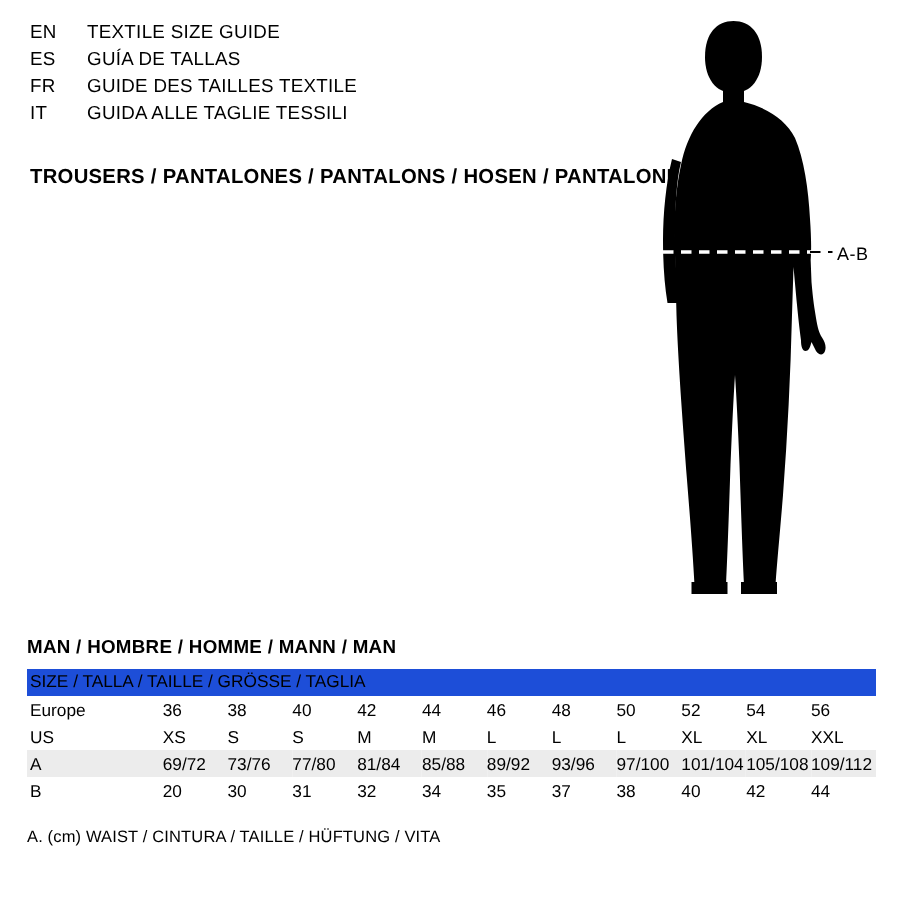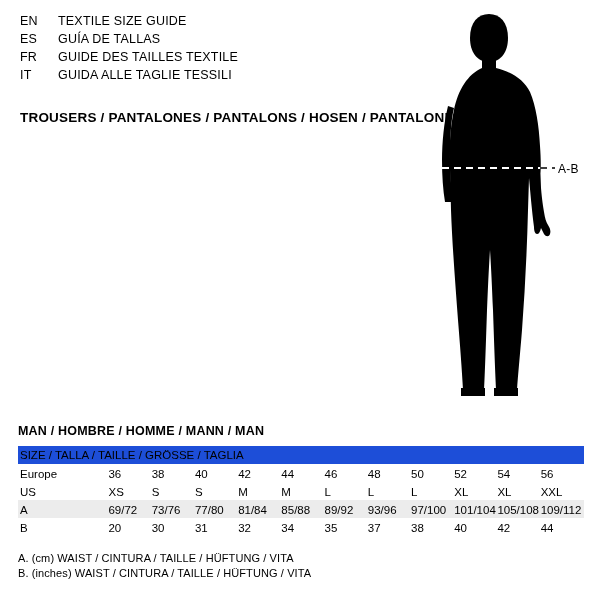--- a/index.html
+++ b/index.html
@@ -116,21 +116,21 @@
 
   
   .footnotes {
     position: absolute;
     left: 18px;
     top: 551px;
     font-size: 11px;
     line-height: 15px;
     letter-spacing: 0.1px;
   }
-  .footnote-line { white-space: nowrap; }
+  .footnote-line { white-space: nowrap; text-align: center; }
 </style>
 </head>
 <body>
 
 <div class="page">
 
   <div class="lang-block">
     <div class="lang-row">
       <span class="lang-code">EN</span>
       <span class="lang-text">TEXTILE SIZE GUIDE</span>
@@ -263,16 +263,15 @@
           <td class="val">40</td>
           <td class="val">42</td>
           <td class="val">44</td>
         </tr>
       </tbody>
     </table>
   </div>
 
   <div class="footnotes">
     <div class="footnote-line">A. (cm) WAIST / CINTURA / TAILLE / HÜFTUNG / VITA</div>
-    <div class="footnote-line">B. (inches) WAIST / CINTURA / TAILLE / HÜFTUNG / VITA</div>
   </div>
 
 </div>
 
 </body></html>

